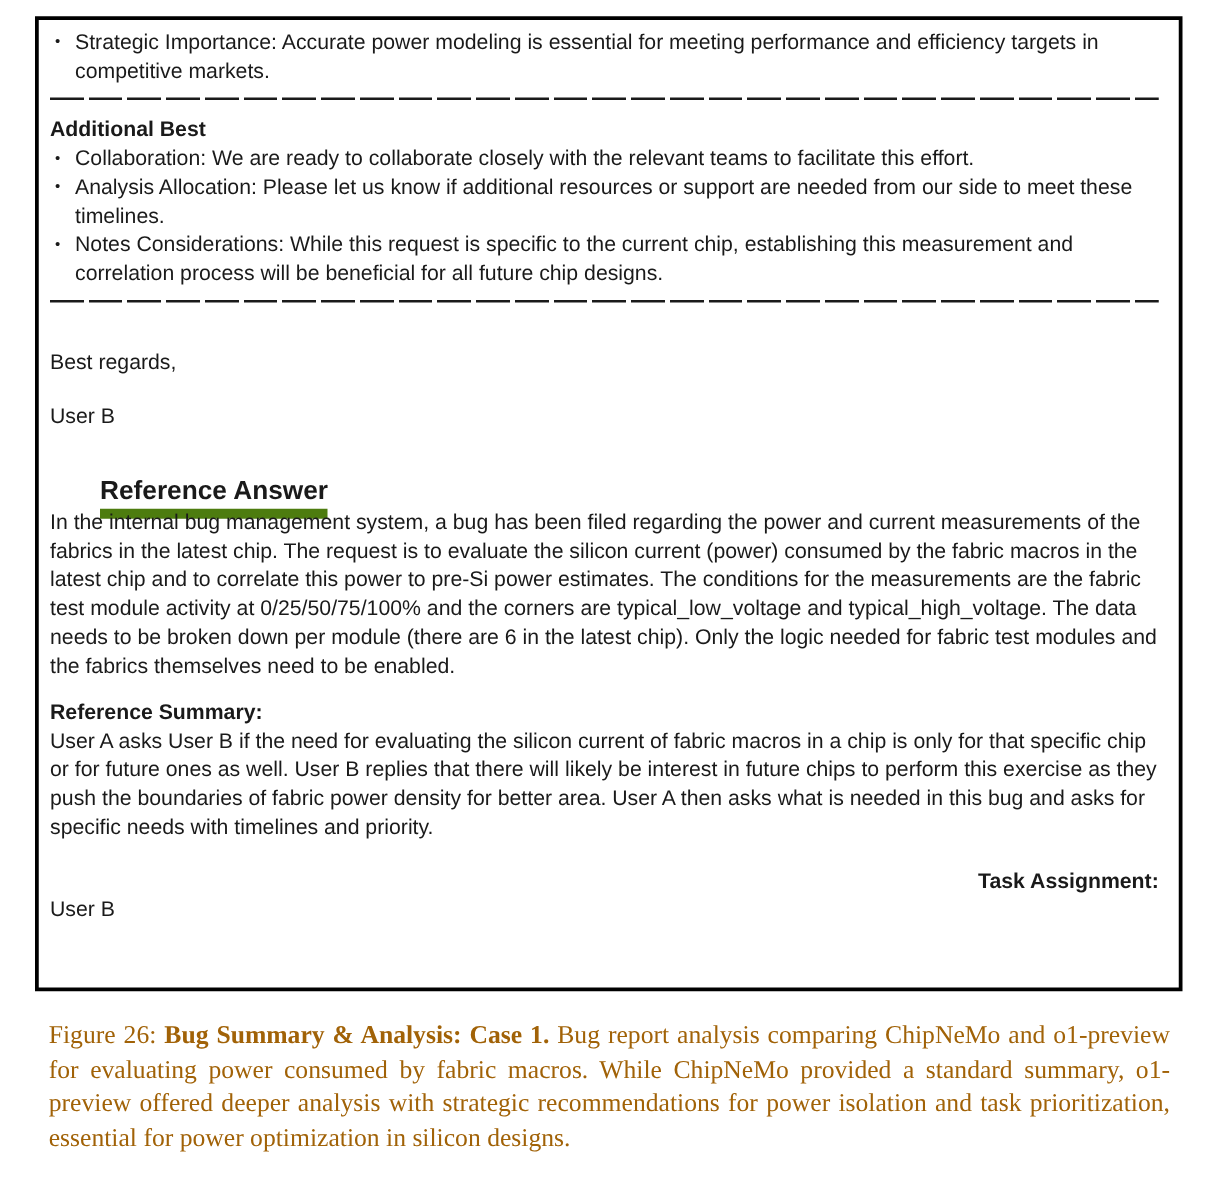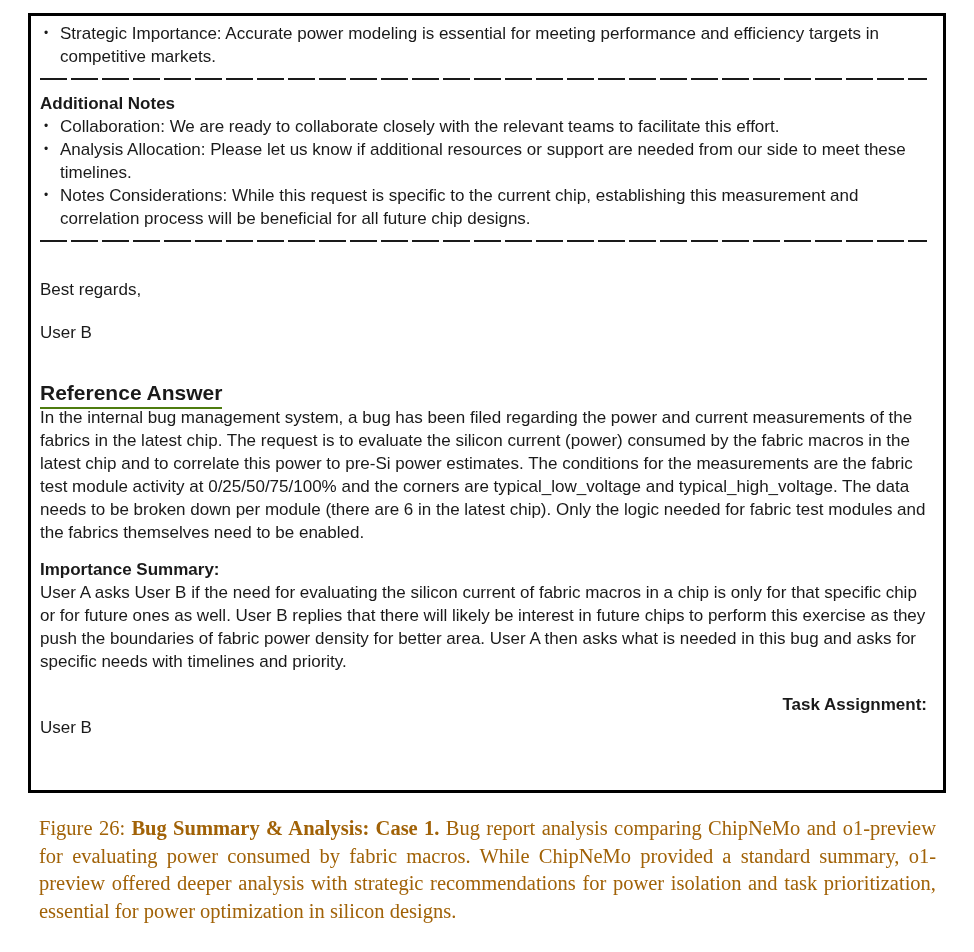--- a/index.html
+++ b/index.html
@@ -35,21 +35,21 @@
     background: repeating-linear-gradient(90deg, #1a1a1a 0 27px, rgba(0,0,0,0) 27px 31px);
   }
   .sep1 { margin-top: 10px; }
   .notes-h { margin-top: 12px; }
   .sep2 { margin-top: 10px; }
   .closing { margin-top: 9px; }
   .signoff { margin-top: 36px; }
   .signature { margin-top: 20px; }
 
   .ref-h { margin-top: 36px; font-size: 21px; line-height: 26px; font-weight: bold; }
-  .ref-underline { border-bottom: 2px solid #4d7c0f; padding-bottom: 3px; }
+  .ref-underline { border-bottom: 8px solid #4d7c0f; padding-bottom: 3px; margin-left: 40px; }
 
   .ts-h { margin-top: 9px; }
   .ms-h { margin-top: 14px; }
   .ta-h { margin-top: 20px; text-align: right; }
 
   
   .caption {
     position: absolute;
     left: 39px; top: 815px;
     width: 897px;
@@ -68,21 +68,21 @@
 
   <div class="doc-box">
 
     <div class="bullet">
       <span class="dot">•</span>
       <div class="btext"><span class="blabel">Strategic Importance</span><span>: Accurate power modeling is essential for meeting performance and efficiency targets in competitive markets.</span></div>
     </div>
 
     <div class="sep sep1"></div>
 
-    <div class="h notes-h">Additional Notes</div>
+    <div class="h notes-h">Additional Best</div>
 
     <div class="bullet">
       <span class="dot">•</span>
       <div class="btext"><span class="blabel">Collaboration</span><span>: We are ready to collaborate closely with the relevant teams to facilitate this effort.</span></div>
     </div>
 
     <div class="bullet">
       <span class="dot">•</span>
       <div class="btext"><span class="blabel">Analysis Allocation</span><span>: Please let us know if additional resources or support are needed from our side to meet these timelines.</span></div>
     </div>
@@ -96,21 +96,21 @@
 
 
     <p class="signoff">Best regards,</p>
 
     <p class="signature">User B</p>
 
     <div class="ref-h"><span class="ref-underline">Reference Answer</span></div>
 
     <p>In the internal bug management system, a bug has been filed regarding the power and current measurements of the fabrics in the latest chip. The request is to evaluate the silicon current (power) consumed by the fabric macros in the latest chip and to correlate this power to pre-Si power estimates. The conditions for the measurements are the fabric test module activity at 0/25/50/75/100% and the corners are typical_low_voltage and typical_high_voltage. The data needs to be broken down per module (there are 6 in the latest chip). Only the logic needed for fabric test modules and the fabrics themselves need to be enabled.</p>
 
-    <div class="h ms-h">Importance Summary:</div>
+    <div class="h ms-h">Reference Summary:</div>
     <p>User A asks User B if the need for evaluating the silicon current of fabric macros in a chip is only for that specific chip or for future ones as well. User B replies that there will likely be interest in future chips to perform this exercise as they push the boundaries of fabric power density for better area. User A then asks what is needed in this bug and asks for specific needs with timelines and priority.</p>
 
     <div class="h ta-h">Task Assignment:</div>
     <p>User B</p>
 
   </div>
 
   <p class="caption"><span>Figure 26: </span><b>Bug Summary &amp; Analysis: Case 1.</b><span> Bug report analysis comparing ChipNeMo and o1-preview for evaluating power consumed by fabric macros. While ChipNeMo provided a standard summary, o1-preview offered deeper analysis with strategic recommendations for power isolation and task prioritization, essential for power optimization in silicon designs.</span></p>
 
 </div>

